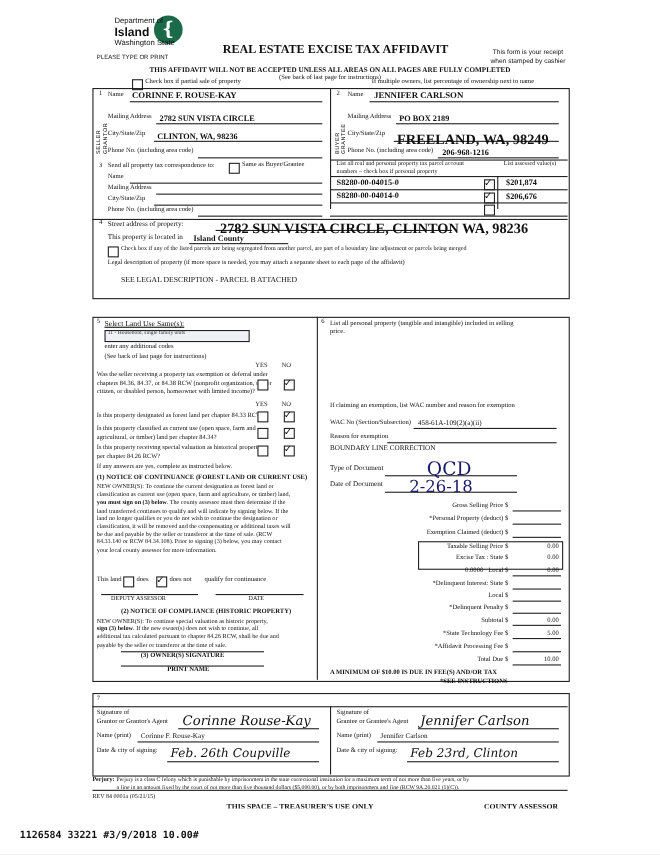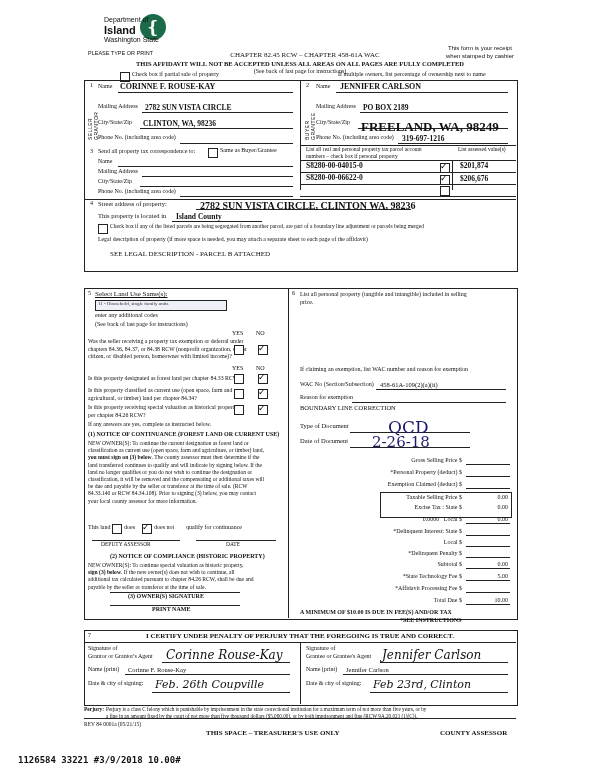--- a/index.html
+++ b/index.html
@@ -33,21 +33,21 @@
   <div class="doc">
 
     <div class="logo-circle" style="left:140px;top:14px;"></div>
     <div class="logo-swoosh" style="left:140px;top:14px;">❴</div>
     <div class="t ts" style="left:104px;top:16px;font-size:7px;">Department of</div>
     <div class="t ts b" style="left:104px;top:24px;font-size:11px;">Island</div>
     <div class="t ts" style="left:104px;top:36px;font-size:7px;">Washington State</div>
 
     <div class="t ts" style="left:88px;top:50px;font-size:5.5px;">PLEASE TYPE OR PRINT</div>
 
-    <div class="t ctr" style="left:160px;top:51px;width:290px;font-size:7px;">CHAPTER 82.45 RCW – CHAPTER 458-61A WAC</div>
+    <div class="t b ctr" style="left:160px;top:39px;width:290px;font-size:11px;">REAL ESTATE EXCISE TAX AFFIDAVIT</div>
     <div class="t b ctr" style="left:85px;top:60px;width:430px;font-size:6.5px;">THIS AFFIDAVIT WILL NOT BE ACCEPTED UNLESS ALL AREAS ON ALL PAGES ARE FULLY COMPLETED</div>
     <div class="t ctr" style="left:85px;top:68px;width:430px;font-size:6px;">(See back of last page for instructions)</div>
 
     <div class="t ts ctr" style="left:430px;top:45px;width:100px;font-size:6px;">This form is your receipt</div>
     <div class="t ts ctr" style="left:430px;top:53px;width:100px;font-size:6px;">when stamped by cashier</div>
 
     <div class="cb" style="left:120px;top:72px;"></div>
     <div class="t" style="left:132px;top:71px;font-size:6px;">Check box if partial sale of property</div>
     <div class="t" style="left:338px;top:71px;font-size:6px;">If multiple owners, list percentage of ownership next to name</div>
 
@@ -81,21 +81,21 @@
     <div class="t" style="left:316px;top:103px;font-size:6px;">Mailing Address</div>
     <div class="line" style="left:360px;top:112px;width:148px;height:1px;"></div>
     <div class="handb b" style="left:363px;top:103px;font-size:7.5px;">PO BOX 2189</div>
 
     <div class="t" style="left:316px;top:119px;font-size:6px;">City/State/Zip</div>
     <div class="line" style="left:358px;top:128px;width:150px;height:1px;"></div>
     <div class="handb b" style="left:361px;top:119px;font-size:13px;">FREELAND, WA, 98249</div>
 
     <div class="t" style="left:316px;top:134px;font-size:6px;">Phone No. (including area code)</div>
     <div class="line" style="left:398px;top:143px;width:110px;height:1px;"></div>
-    <div class="handb b" style="left:402px;top:134px;font-size:7.5px;">319-697-1216</div>
+    <div class="handb b" style="left:402px;top:134px;font-size:7.5px;">206-968-1216</div>
 
     <div class="t" style="left:90px;top:148px;font-size:6px;">3</div>
     <div class="t" style="left:98px;top:148px;font-size:6px;">Send all property tax correspondence to:</div>
     <div class="cb" style="left:208px;top:148px;"></div>
     <div class="t" style="left:220px;top:147px;font-size:6px;">Same as Buyer/Grantee</div>
 
     <div class="t" style="left:98px;top:158px;font-size:6px;">Name</div>
     <div class="line" style="left:118px;top:166px;width:175px;height:1px;"></div>
     <div class="t" style="left:98px;top:168px;font-size:6px;">Mailing Address</div>
     <div class="line" style="left:142px;top:176px;width:151px;height:1px;"></div>
@@ -110,34 +110,34 @@
     <div class="t" style="left:458px;top:146px;font-size:5.5px;">List assessed value(s)</div>
     <div class="line" style="left:300px;top:160px;width:216px;height:1px;"></div>
     <div class="line" style="left:452px;top:160px;width:1px;height:30px;"></div>
 
     <div class="handb b" style="left:306px;top:161px;font-size:7.5px;">S8280-00-04015-0</div>
     <div class="cb" style="left:440px;top:163px;"></div>
     <div class="cbx" style="left:440px;top:162px;">✓</div>
     <div class="handb b" style="left:460px;top:161px;font-size:7.5px;">$201,874</div>
     <div class="line" style="left:300px;top:172px;width:216px;height:1px;"></div>
 
-    <div class="handb b" style="left:306px;top:173px;font-size:7.5px;">S8280-00-06622-0</div>
+    <div class="handb b" style="left:306px;top:173px;font-size:7.5px;">S8280-00-04014-0</div>
     <div class="cb" style="left:440px;top:175px;"></div>
     <div class="cbx" style="left:440px;top:174px;">✓</div>
     <div class="handb b" style="left:460px;top:174px;font-size:7.5px;font-family:Liberation Serif, serif;">$206,676</div>
     <div class="line" style="left:300px;top:184px;width:216px;height:1px;"></div>
 
     <div class="cb" style="left:440px;top:186px;"></div>
     <div class="line" style="left:300px;top:196px;width:216px;height:1px;"></div>
 
     <div class="line" style="left:84px;top:199px;width:432px;height:1px;"></div>
     <div class="t" style="left:90px;top:200px;font-size:6px;">4</div>
     <div class="t" style="left:98px;top:200px;font-size:6.5px;">Street address of property:</div>
     <div class="line" style="left:196px;top:209px;width:215px;height:1px;"></div>
-    <div class="handb b" style="left:200px;top:200px;font-size:10px;">2782 SUN VISTA CIRCLE, CLINTON WA, 98236</div>
+    <div class="handb b" style="left:200px;top:200px;font-size:13px;">2782 SUN VISTA CIRCLE, CLINTON WA, 98236</div>
 
     <div class="t" style="left:98px;top:212px;font-size:6.5px;">This property is located in</div>
     <div class="line" style="left:172px;top:221px;width:90px;height:1px;"></div>
     <div class="handb b" style="left:176px;top:212px;font-size:7.5px;">Island County</div>
 
     <div class="cb" style="left:98px;top:224px;"></div>
     <div class="t" style="left:110px;top:223px;font-size:5.5px;">Check box if any of the listed parcels are being segregated from another parcel, are part of a boundary line adjustment or parcels being merged</div>
 
     <div class="t" style="left:98px;top:236px;font-size:5.8px;">Legal description of property (if more space is needed, you may attach a separate sheet to each page of the affidavit)</div>
     <div class="handb" style="left:110px;top:250px;font-size:7px;">SEE LEGAL DESCRIPTION - PARCEL B ATTACHED</div>
@@ -277,21 +277,20 @@
 
     <div class="t" style="left:406px;top:597px;font-size:6px;text-align:right;width:56px;">Total Due $</div>
     <div class="line" style="left:466px;top:604px;width:44px;height:1px;"></div>
     <div class="t" style="left:466px;top:597px;font-size:6px;width:42px;text-align:right;">10.00</div>
 
     <div class="t b" style="left:300px;top:609px;font-size:6px;">A MINIMUM OF $10.00 IS DUE IN FEE(S) AND/OR TAX</div>
     <div class="t b" style="left:400px;top:617px;font-size:6px;">*SEE INSTRUCTIONS</div>
 
     <div class="box" style="left:84px;top:630px;width:432px;height:74px;"></div>
     <div class="t" style="left:88px;top:632px;font-size:6px;">7</div>
-    <div class="t b ctr" style="left:100px;top:632px;width:400px;font-size:7px;">I CERTIFY UNDER PENALTY OF PERJURY THAT THE FOREGOING IS TRUE AND CORRECT.</div>
     <div class="line" style="left:84px;top:642px;width:432px;height:1px;"></div>
     <div class="line" style="left:300px;top:642px;width:1px;height:62px;"></div>
 
     <div class="t" style="left:88px;top:644px;font-size:6px;line-height:8px;">Signature of
 Grantor or Grantor's Agent</div>
     <div class="line" style="left:162px;top:662px;width:128px;height:1px;"></div>
     <div class="sig" style="left:166px;top:648px;font-size:12px;">Corinne Rouse-Kay</div>
 
     <div class="t" style="left:88px;top:666px;font-size:6px;">Name (print)</div>
     <div class="line" style="left:125px;top:674px;width:165px;height:1px;"></div>

